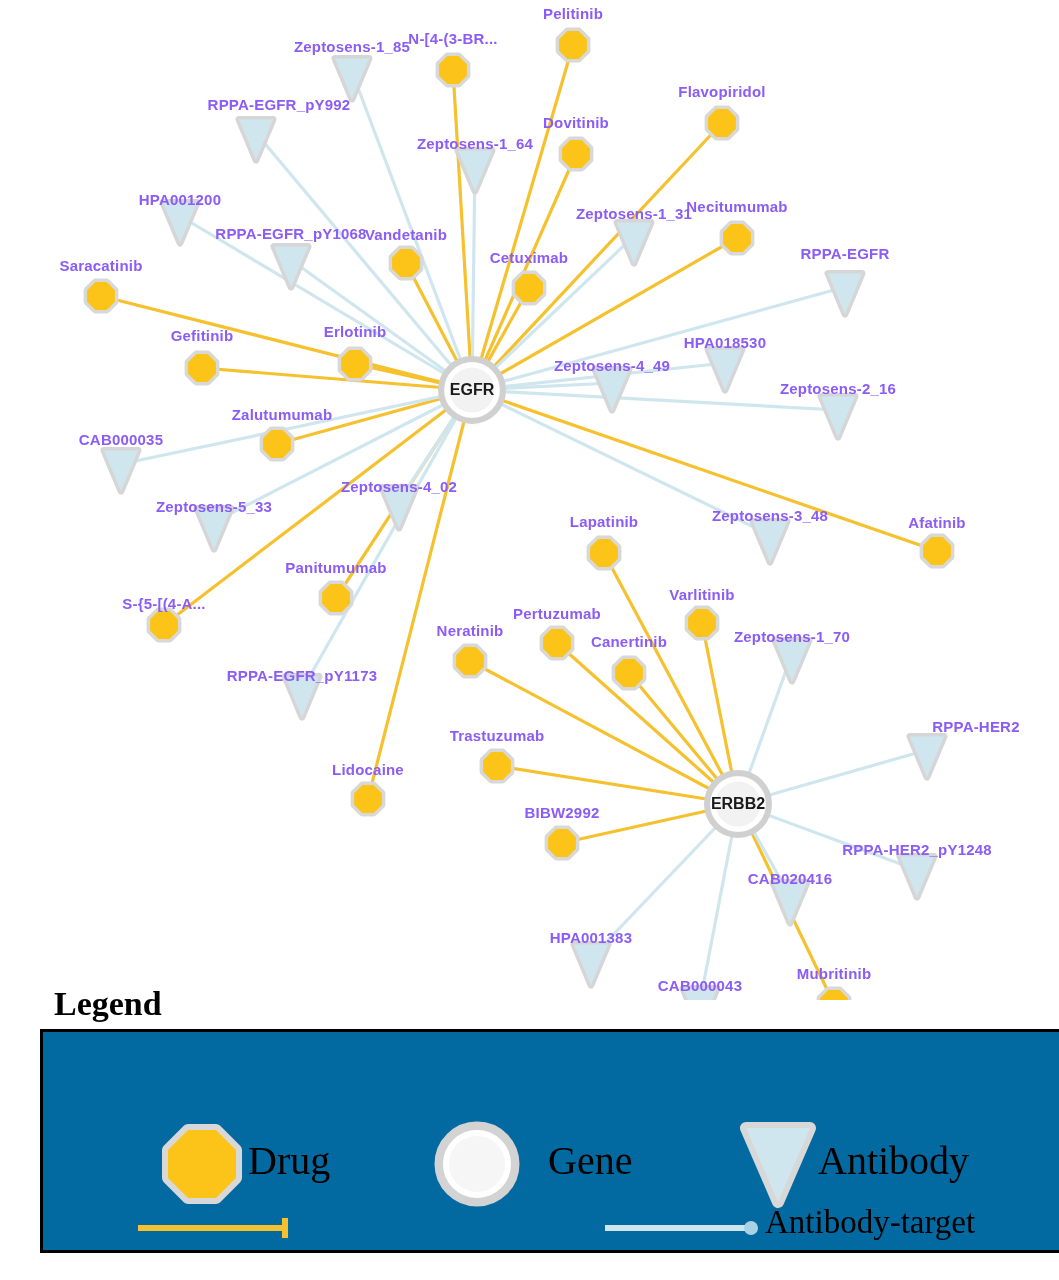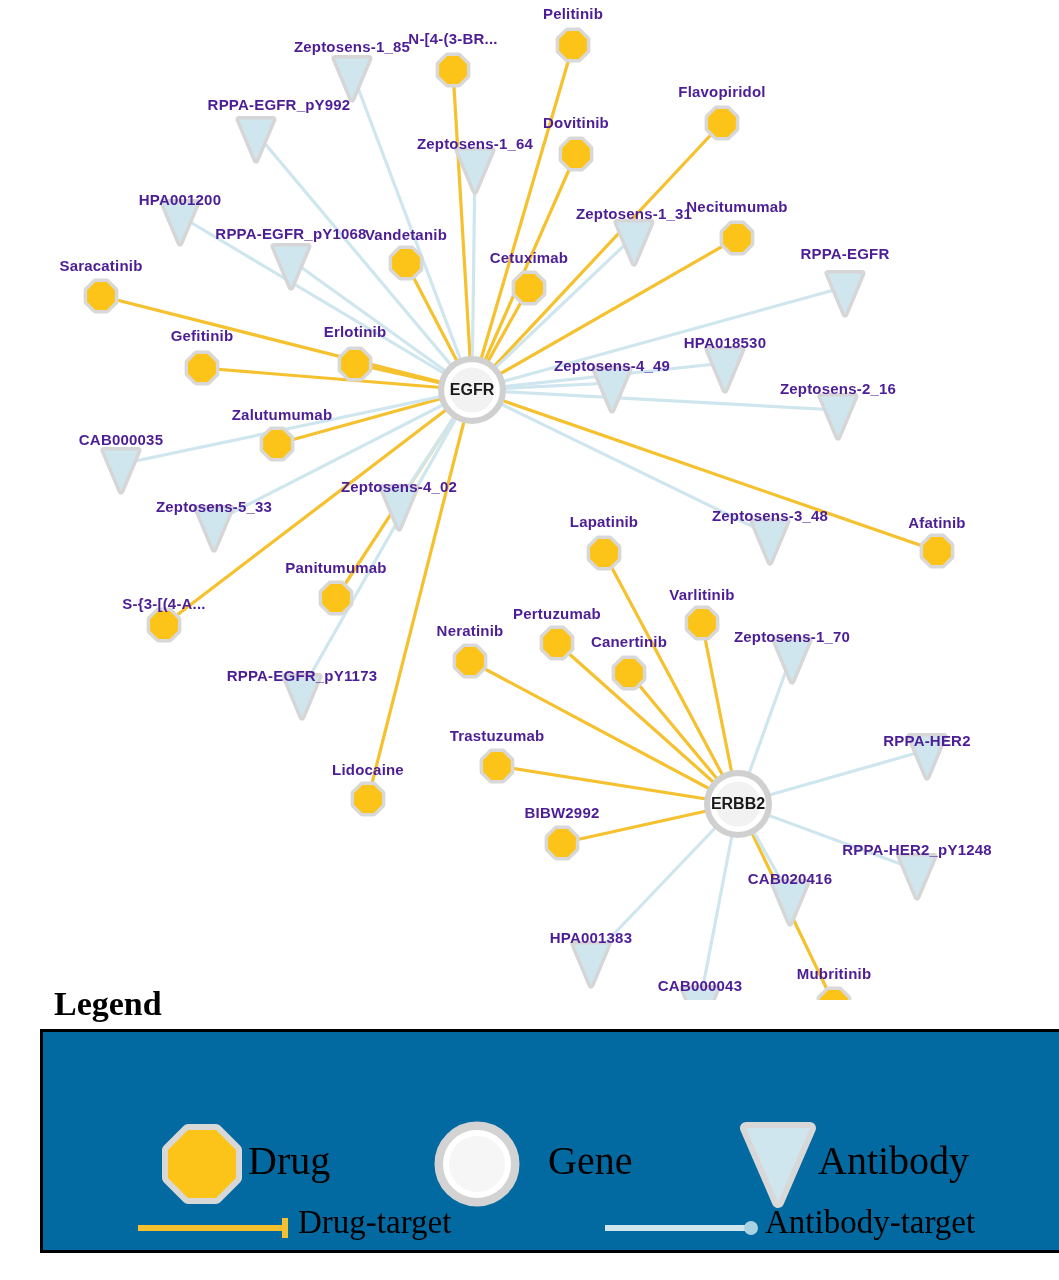--- a/index.html
+++ b/index.html
@@ -19,21 +19,21 @@
     left: 0;
     top: 0;
     width: 1059px;
     height: 1000px;
   }
   .node-label {
     position: absolute;
     font-family: "Liberation Sans", sans-serif;
     font-size: 15px;
     font-weight: bold;
-    color: #4c1d95;
+    color: #8b5cf6;
     white-space: nowrap;
     transform: translate(-50%, -100%);
     letter-spacing: 0.2px;
   }
   .gene-label {
     position: absolute;
     font-family: "Liberation Sans", sans-serif;
     font-size: 16px;
     font-weight: bold;
     color: #1a1a1a;
@@ -230,21 +230,21 @@
       <div class="node-label" style="left: 406px; top: 243px;">Vandetanib</div>
       <div class="node-label" style="left: 529px; top: 266px;">Cetuximab</div>
       <div class="node-label" style="left: 101px; top: 274px;">Saracatinib</div>
       <div class="node-label" style="left: 202px; top: 344px;">Gefitinib</div>
       <div class="node-label" style="left: 355px; top: 340px;">Erlotinib</div>
       <div class="node-label" style="left: 282px; top: 423px;">Zalutumumab</div>
       <div class="node-label" style="left: 937px; top: 531px;">Afatinib</div>
       <div class="node-label" style="left: 604px; top: 530px;">Lapatinib</div>
       <div class="node-label" style="left: 336px; top: 576px;">Panitumumab</div>
       <div class="node-label" style="left: 702px; top: 603px;">Varlitinib</div>
-      <div class="node-label" style="left: 164px; top: 612px;">S-{3-[(4-A...</div>
+      <div class="node-label" style="left: 164px; top: 612px;">S-{5-[(4-A...</div>
       <div class="node-label" style="left: 557px; top: 622px;">Pertuzumab</div>
       <div class="node-label" style="left: 470px; top: 639px;">Neratinib</div>
       <div class="node-label" style="left: 629px; top: 650px;">Canertinib</div>
       <div class="node-label" style="left: 497px; top: 744px;">Trastuzumab</div>
       <div class="node-label" style="left: 368px; top: 778px;">Lidocaine</div>
       <div class="node-label" style="left: 562px; top: 821px;">BIBW2992</div>
       <div class="node-label" style="left: 834px; top: 982px;">Mubritinib</div>
       <div class="node-label" style="left: 352px; top: 55px;">Zeptosens-1_85</div>
       <div class="node-label" style="left: 256px; top: 113px; padding-left: 46px;">RPPA-EGFR_pY992</div>
       <div class="node-label" style="left: 475px; top: 152px;">Zeptosens-1_64</div>
@@ -254,21 +254,21 @@
       <div class="node-label" style="left: 845px; top: 262px;">RPPA-EGFR</div>
       <div class="node-label" style="left: 725px; top: 351px;">HPA018530</div>
       <div class="node-label" style="left: 612px; top: 374px;">Zeptosens-4_49</div>
       <div class="node-label" style="left: 838px; top: 397px;">Zeptosens-2_16</div>
       <div class="node-label" style="left: 121px; top: 448px;">CAB000035</div>
       <div class="node-label" style="left: 399px; top: 495px;">Zeptosens-4_02</div>
       <div class="node-label" style="left: 214px; top: 515px;">Zeptosens-5_33</div>
       <div class="node-label" style="left: 770px; top: 524px;">Zeptosens-3_48</div>
       <div class="node-label" style="left: 792px; top: 645px;">Zeptosens-1_70</div>
       <div class="node-label" style="left: 302px; top: 684px;">RPPA-EGFR_pY1173</div>
-      <div class="node-label" style="left: 927px; top: 735px; margin-top: 14px;">RPPA-HER2</div>
+      <div class="node-label" style="left: 976px; top: 735px;">RPPA-HER2</div>
       <div class="node-label" style="left: 917px; top: 858px;">RPPA-HER2_pY1248</div>
       <div class="node-label" style="left: 790px; top: 887px;">CAB020416</div>
       <div class="node-label" style="left: 591px; top: 946px;">HPA001383</div>
       <div class="node-label" style="left: 700px; top: 994px;">CAB000043</div>
       <div class="gene-label" style="left: 472px; top: 390px;">EGFR</div>
       <div class="gene-label" style="left: 738px; top: 804px;">ERBB2</div>
     </div>
 </div>
 
 <div id="legend-wrap">
@@ -297,16 +297,15 @@
       </g>
 
       <g>
         <line x1="562" y1="196" x2="705" y2="196" stroke="#cfe6ef" stroke-width="6"></line>
         <circle cx="708" cy="196" r="7" fill="#a9d3e3"></circle>
       </g>
     </svg>
     <div class="legend-text" style="left:205px; top:105px;">Drug</div>
     <div class="legend-text" style="left:505px; top:105px;">Gene</div>
     <div class="legend-text" style="left:775px; top:105px;">Antibody</div>
-    <div class="legend-text-sm" style="left:255px; top:172px;">Drug-target</div>
     <div class="legend-text-sm" style="left:722px; top:172px;">Antibody-target</div>
   </div>
 </div>
 
 </body></html>

